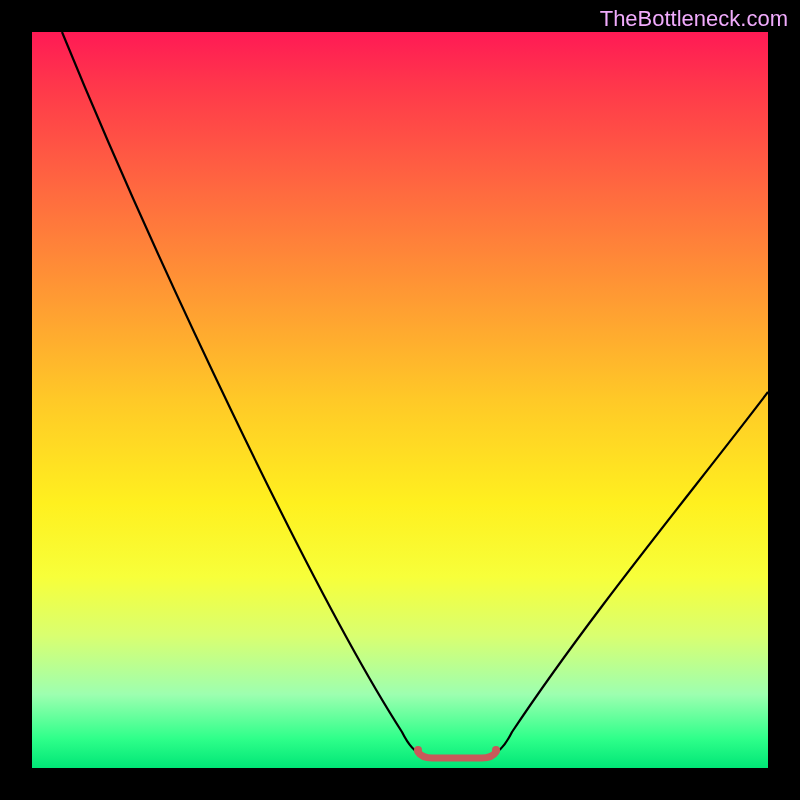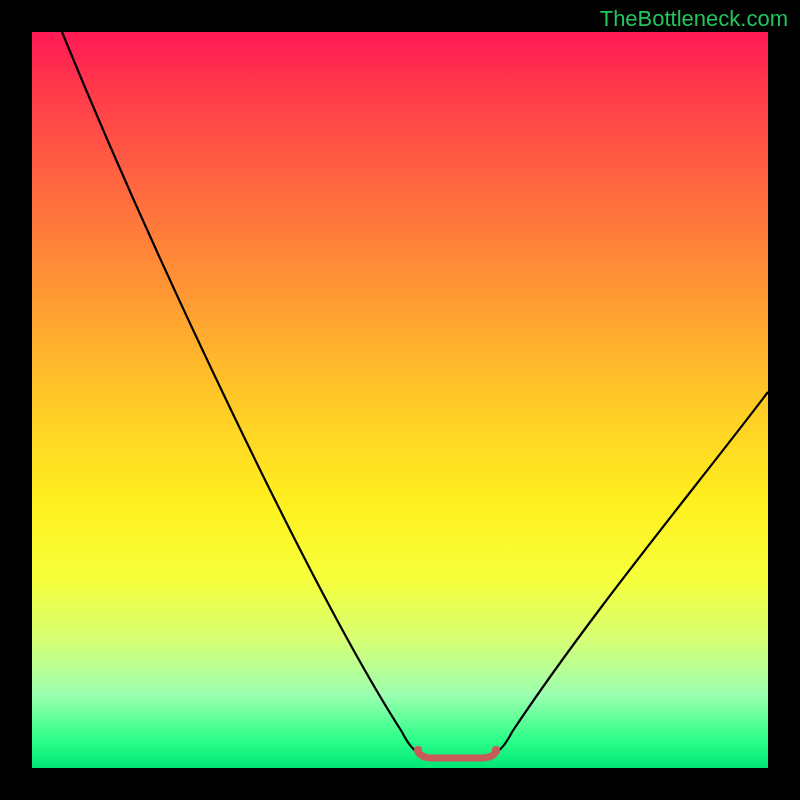--- a/index.html
+++ b/index.html
@@ -8,21 +8,21 @@
     width: 800px;
     height: 800px;
     background: #000;
     position: relative;
     font-family: Arial, sans-serif;
   }
   .watermark {
     position: absolute;
     top: 6px;
     right: 12px;
-    color: #22c55e;
+    color: #f0abfc;
     font-size: 22px;
     z-index: 10;
   }
   .chart-frame {
     position: absolute;
     top: 32px;
     left: 32px;
     width: 736px;
     height: 736px;
     overflow: hidden;

